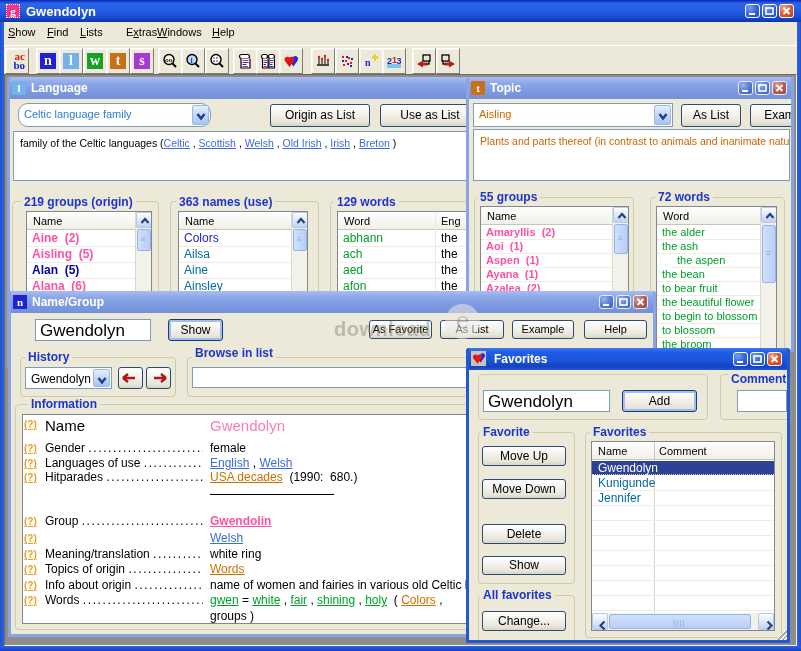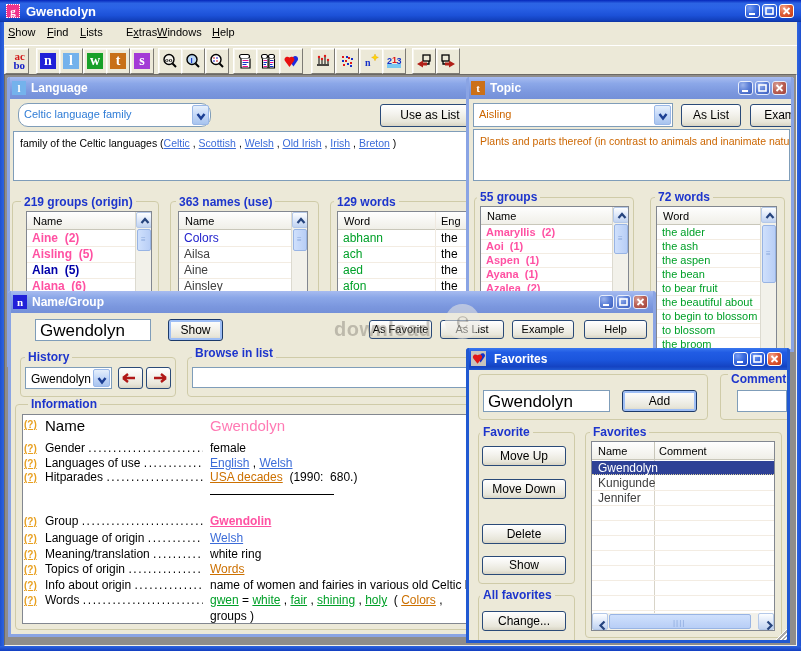--- a/index.html
+++ b/index.html
@@ -67,21 +67,21 @@
 .fslabel{position:absolute;font-size:12px;font-weight:bold;color:#1d35cc;background:#ece9d8;padding:0 3px;white-space:nowrap;}
 .wpanel{position:absolute;background:#fff;border:1px solid #7f9db9;font-size:10.5px;overflow:hidden;}
 
 
 .list{position:absolute;background:#fff;border:1px solid #828790;overflow:hidden;}
 .lhead{position:absolute;left:0;top:0;right:0;height:18px;background:linear-gradient(180deg,#fefefe,#f0efe8);
   border-bottom:1px solid #c9c7ba;font-size:12px;color:#000;}
 .lhead span{position:absolute;top:3px;font-size:11px;}
 .row{position:absolute;left:0;right:0;font-size:12px;line-height:14px;white-space:nowrap;border-bottom:1px solid #f3ece2;padding-left:5px;}
 .pinkb{color:#ff51a2;font-weight:bold;}
-.pink{color:#404040;}
+.pink{color:#0369a1;}
 .navyb{color:#0000a8;font-weight:bold;}
 .navy{color:#2222cc;}
 .green{color:#00a028;}
 .sm{font-size:11px !important;line-height:13px !important;}
 
 .vsb{position:absolute;top:0;right:0;bottom:0;width:16px;background:#f2f1ea;border-left:1px solid #dcdad0;}
 .sbtn{position:absolute;left:0;width:16px;height:16px;border-radius:2px;border:1px solid #b4c8e8;
   background:linear-gradient(180deg,#fdfeff,#d8e4f8 60%,#c0d2f0);}
 .sbtn svg{position:absolute;left:2px;top:3px;}
 .vthumb{position:absolute;left:1px;width:14px;border-radius:2px;border:1px solid #98b4e4;
@@ -278,20 +278,21 @@
         <div class="ttl">Language</div>
       </div>
   <div class="combo" style="left:11px;top:26px;width:193px;height:24px;border-radius:10px;">
         <span class="ctext" style="color:#2f7cd6;top:4px;">Celtic language family</span>
         <span class="cbtn">
           <svg width="14" height="14">
             <path d="M3.5 4 L7 8.5 L10.5 4" fill="none" stroke="#1c3f94" stroke-width="2.4"></path>
           </svg>
         </span>
       </div>
+  <div class="xbtn" style="left:263px;top:27px;width:100px;height:23px;line-height:21px;">Origin as List</div>
   <div class="xbtn" style="left:373px;top:27px;width:100px;height:23px;line-height:21px;">Use as List</div>
   <div class="wpanel" style="left:6px;top:54px;width:526px;height:50px;padding:5px 6px;">family of the Celtic languages (<a class="blue">Celtic</a> , <a class="blue">Scottish</a> , <a class="blue">Welsh</a> , <a class="blue">Old Irish</a> , <a class="blue">Irish</a> , <a class="blue">Breton</a> )</div>
   <div class="fs" style="left:5px;top:124px;width:147px;height:160px;"></div>
   <div class="fslabel" style="left:14px;top:118px;">219 groups (origin)</div>
   <div class="list" style="left:19px;top:134px;width:126px;height:152px;">
     <div class="lhead">
           <span style="left:6px;">Name</span>
         </div>
     <div class="row pinkb" style="top:19px;height:16px;">Aine&nbsp;&nbsp;(2)</div>
     <div class="row pinkb" style="top:35px;height:16px;">Aisling&nbsp;&nbsp;(5)</div>
@@ -401,24 +402,24 @@
         </div>
   </div>
   <div class="fs" style="left:184px;top:120px;width:135px;height:230px;"></div>
   <div class="fslabel" style="left:189px;top:113px;">72 words</div>
   <div class="list" style="left:190px;top:129px;width:121px;height:226px;">
     <div class="lhead">
           <span style="left:6px;">Word</span>
         </div>
     <div class="row green sm" style="top:19px;height:14px;">the alder</div>
     <div class="row green sm" style="top:33px;height:14px;">the ash</div>
-    <div class="row green sm" style="top:47px;height:14px;">the aspen</div>
+    <div class="row green sm" style="top:47px;height:14px;margin-left:15px;">the aspen</div>
     <div class="row green sm" style="top:61px;height:14px;">the bean</div>
     <div class="row green sm" style="top:75px;height:14px;">to bear fruit</div>
-    <div class="row green sm" style="top:89px;height:14px;">the beautiful about</div>
+    <div class="row green sm" style="top:89px;height:14px;">the beautiful flower</div>
     <div class="row green sm" style="top:103px;height:14px;">to begin to blossom</div>
     <div class="row green sm" style="top:117px;height:14px;">to blossom</div>
     <div class="row green sm" style="top:131px;height:14px;">the broom</div>
     <div class="vsb">
           <div class="sbtn" style="top:0;">
             <svg width="12" height="11">
               <path d="M2.5 7 L6 3 L9.5 7" fill="none" stroke="#26447e" stroke-width="2.2"></path>
             </svg>
           </div>
           <div class="vthumb" style="top:18px;height:58px;">
@@ -501,21 +502,20 @@
           <span class="val"><a class="orange">USA decades</a>&nbsp; (1990:&nbsp; 680.)</span>
         </div>
     <div class="abs" style="left:187px;top:79px;width:124px;border-top:1px solid #000;"></div>
     <div class="irow" style="top:99px;">
           <span class="q">(?)</span>
           <span class="lbl">Group <span class="dots"></span></span>
           <span class="val"><a class="pinkb2">Gwendolin</a></span>
         </div>
     <div class="irow" style="top:116px;">
           <span class="q">(?)</span>
-          <span class="lbl">Language of origin <span class="dots"></span></span>
           <span class="val"><a class="blue">Welsh</a></span>
         </div>
     <div class="irow" style="top:132px;">
           <span class="q">(?)</span>
           <span class="lbl">Meaning/translation <span class="dots"></span></span>
           <span class="val">white ring</span>
         </div>
     <div class="irow" style="top:147px;">
           <span class="q">(?)</span>
           <span class="lbl">Topics of origin <span class="dots"></span></span>

